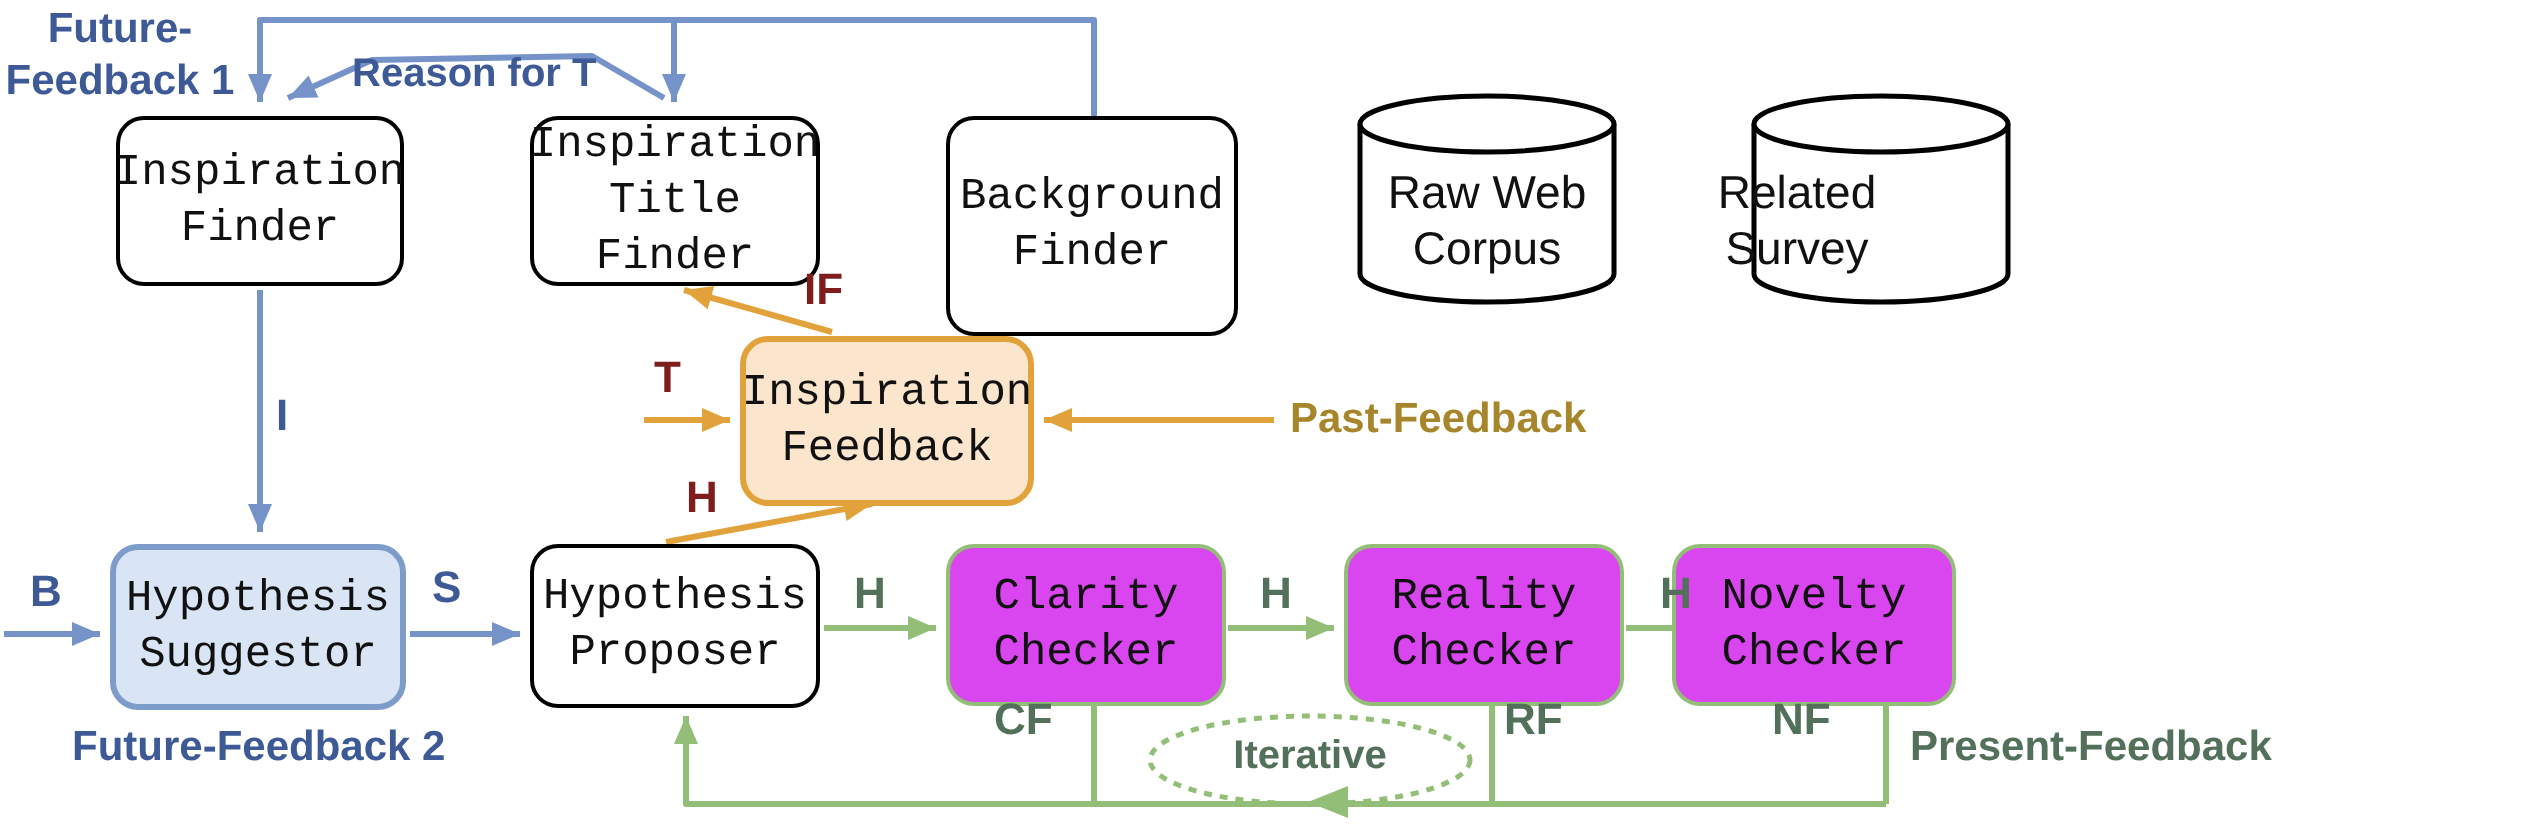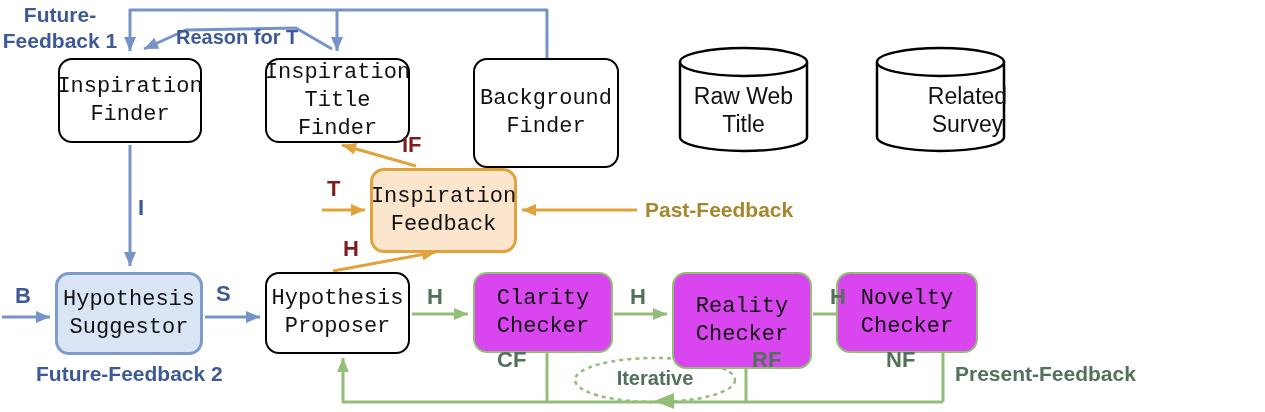--- a/index.html
+++ b/index.html
@@ -102,32 +102,32 @@
 Suggestor</span>
   </div>
   <div class="node white-node" style="left:265px; top:272px; width:145px; height:82px;">
     <span>Hypothesis
 Proposer</span>
   </div>
   <div class="node green-node" style="left:473px; top:272px; width:140px; height:81px;">
     <span>Clarity
 Checker</span>
   </div>
-  <div class="node green-node" style="left:672px; top:272px; width:140px; height:97px;">
+  <div class="node green-node" style="left:672px; top:272px; width:140px; height:81px;">
     <span>Reality
 Checker</span>
   </div>
   <div class="node green-node" style="left:836px; top:272px; width:142px; height:81px;">
     <span>Novelty
 Checker</span>
   </div>
 
   <div class="cyl-label" style="left:680px; top:78px; width:127px; height:64px;">Raw Web
-Title</div>
-  <div class="cyl-label" style="left:904px; top:78px; width:127px; height:64px;">Related
+Corpus</div>
+  <div class="cyl-label" style="left:835px; top:78px; width:127px; height:64px;">Related
 Survey</div>
 
   <div class="lbl blue-t sz21 ctr" style="left:0px; top:2px; width:120px;">Future-
 Feedback 1</div>
   <div class="lbl blue-t sz20" style="left:176px; top:25px;">Reason for T</div>
   <div class="lbl blue-t sz22" style="left:138px; top:195px;">I</div>
   <div class="lbl blue-t sz22" style="left:15px; top:283px;">B</div>
   <div class="lbl blue-t sz22" style="left:216px; top:281px;">S</div>
   <div class="lbl blue-t sz21" style="left:36px; top:361px;">Future-Feedback 2</div>
 

